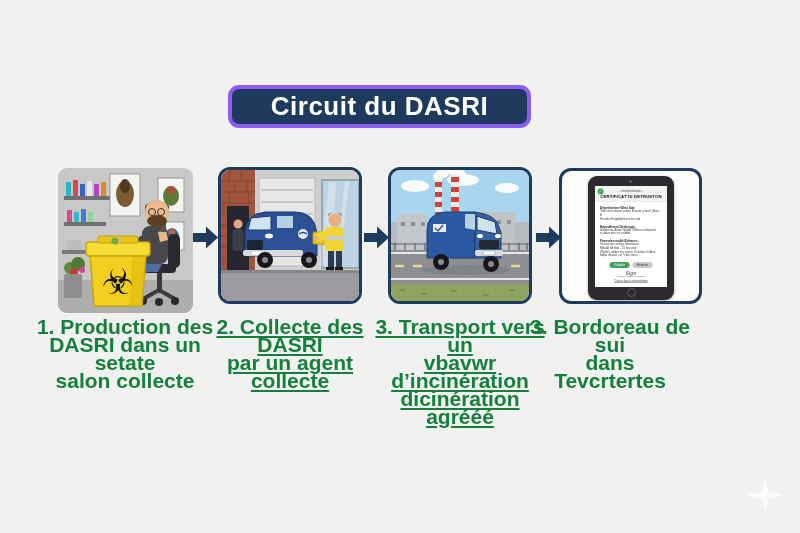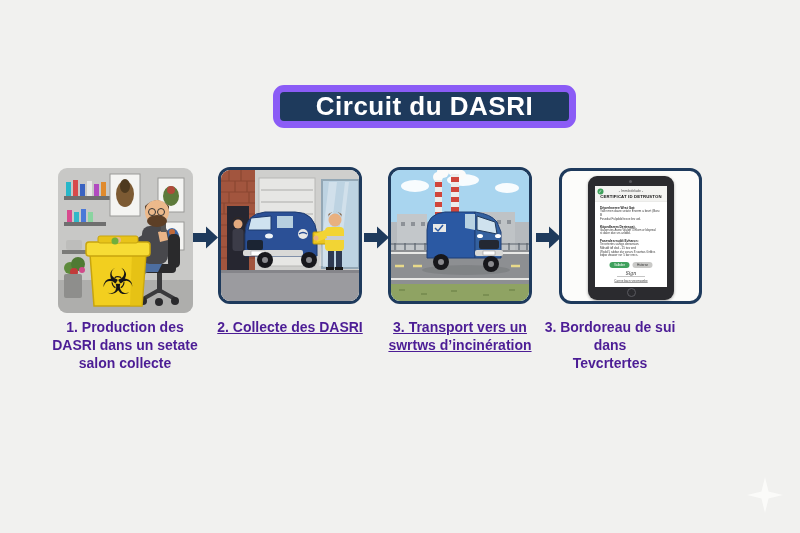--- a/index.html
+++ b/index.html
@@ -1,43 +1,43 @@
 <!DOCTYPE html>
 <html><head>
 <meta charset="utf-8">
 <style>
   html,body{margin:0;padding:0;}
   body{font-family:"Liberation Sans",sans-serif;}
   .slide{position:relative;width:800px;height:533px;background:#f1f1ef;overflow:hidden;}
 
   
   .title-box{position:absolute;left:228px;top:85px;width:303px;height:43px;
-    background:#1e3a5c;border:7px solid #8b5cf6;border-radius:11px;
-    display:flex;align-items:center;justify-content:center;box-sizing:border-box;margin-left:45px;}
+    background:#1e3a5c;border:4px solid #8b5cf6;border-radius:11px;
+    display:flex;align-items:center;justify-content:center;box-sizing:border-box;}
   .title-box span{color:#ffffff;font-size:26px;font-weight:bold;letter-spacing:.5px;}
 
   
   .panel{position:absolute;}
   .panel-1{left:58px;top:168px;width:135px;height:145px;}
   .framed{border:3px solid #1e3a5c;border-radius:12px;overflow:hidden;background:#fff;box-sizing:border-box;}
   .panel-2{left:218px;top:167px;width:144px;height:137px;}
   .panel-3{left:388px;top:167px;width:144px;height:137px;}
   .panel-4{left:559px;top:168px;width:143px;height:136px;background:#fcfcfa;}
   .panel svg{display:block;}
 
   
   .arrow{position:absolute;width:25px;height:25px;background:#1e3a5c;
     clip-path:polygon(0 32%,52% 32%,52% 6%,100% 50%,52% 94%,52% 68%,0 68%);}
   .arrow-1{left:193px;top:225px;}
   .arrow-2{left:364px;top:225px;}
   .arrow-3{left:536px;top:225px;}
 
   
   .caption{position:absolute;top:318px;width:180px;text-align:center;
-    font-size:14px;font-weight:bold;color:#4c1d95;line-height:18px;}
+    font-size:21px;font-weight:bold;color:#15803d;line-height:18px;}
   .caption-1{left:35px;}
   .caption-2{left:200px;text-decoration:underline;}
   .caption-3{left:370px;text-decoration:underline;}
   .caption-4{left:520px;}
 
   
   .tablet{position:relative;width:86px;height:124px;margin:5px auto 0;
     background:#2b2b2f;border-radius:9px;box-shadow:0 1px 3px rgba(0,0,0,.35);}
   .tablet-camera{position:absolute;top:4px;left:50%;margin-left:-1.5px;width:3px;height:3px;
     border-radius:50%;background:#55555b;}
@@ -315,24 +315,26 @@
     </div>
   </div>
 
   <div class="caption caption-1">
     <div>1. Production des</div>
     <div>DASRI dans un setate</div>
     <div>salon collecte</div>
   </div>
   <div class="caption caption-2">
     <div>2. Collecte des DASRI</div>
+    <div>par un agent collecte</div>
   </div>
   <div class="caption caption-3">
     <div>3. Transport vers un</div>
-    <div>swrtws d’incinération</div>
+    <div>vbavwr d’incinération</div>
+    <div>dicinération agrééé</div>
   </div>
   <div class="caption caption-4">
     <div>3. Bordoreau de sui</div>
     <div>dans</div>
     <div>Tevcrtertes</div>
   </div>
 
   <div class="sparkle"></div>
 
 </div>

